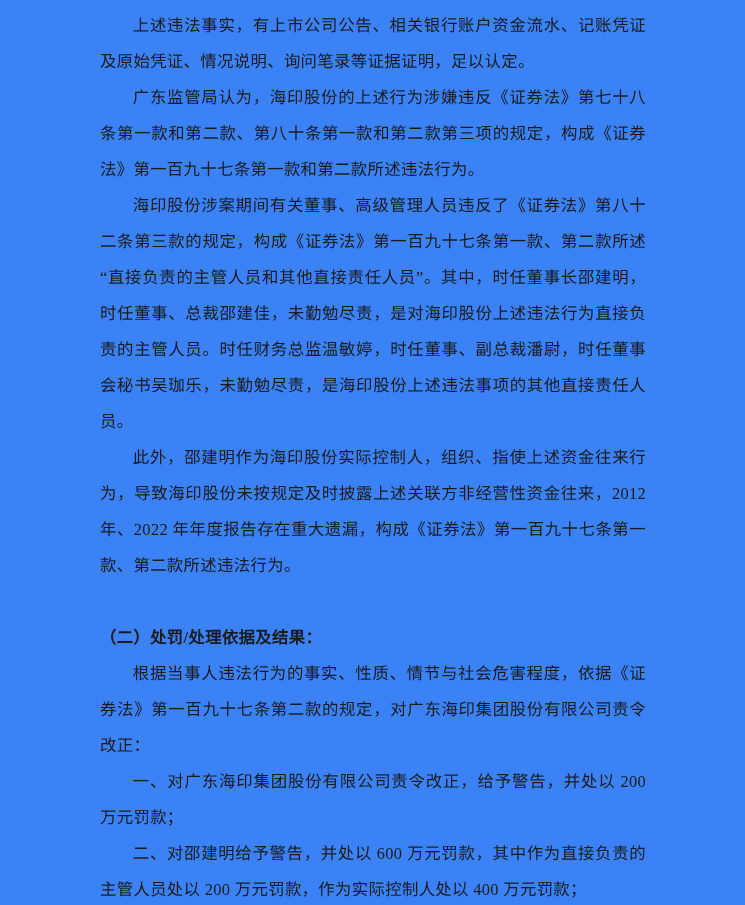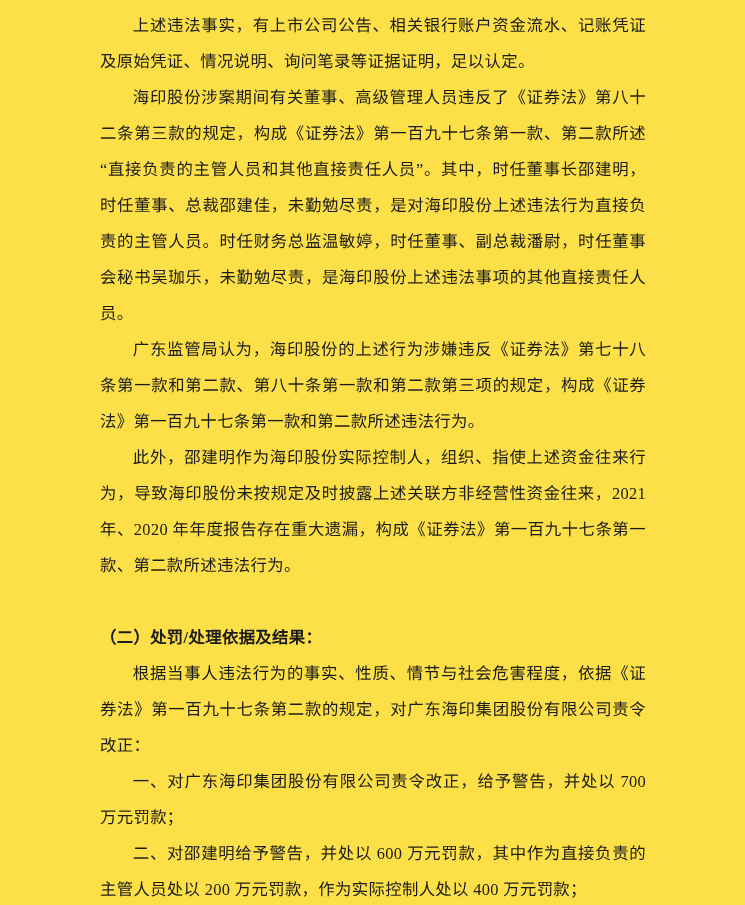--- a/index.html
+++ b/index.html
@@ -5,21 +5,21 @@
 <style>
   html, body {
     margin: 0;
     padding: 0;
     background: #ffffff;
   }
   .page {
     position: relative;
     width: 745px;
     height: 905px;
-    background: #fde047;
+    background: #3b82f6;
     overflow: hidden;
     box-sizing: border-box;
   }
   .body-col {
     position: absolute;
     left: 100px;
     top: 8px;
     width: 546px;
   }
   p.para {
@@ -50,30 +50,30 @@
   }
 </style>
 </head>
 <body>
 
 <div class="page">
   <div class="body-col">
 
     <p class="para">上述违法事实，有上市公司公告、相关银行账户资金流水、记账凭证及原始凭证、情况说明、询问笔录等证据证明，足以认定。</p>
 
+    <p class="para">广东监管局认为，海印股份的上述行为涉嫌违反《证券法》第七十八条第一款和第二款、第八十条第一款和第二款第三项的规定，构成《证券法》第一百九十七条第一款和第二款所述违法行为。</p>
+
     <p class="para">海印股份涉案期间有关董事、高级管理人员违反了《证券法》第八十二条第三款的规定，构成《证券法》第一百九十七条第一款、第二款所述“直接负责的主管人员和其他直接责任人员”。其中，时任董事长邵建明，时任董事、总裁邵建佳，未勤勉尽责，是对海印股份上述违法行为直接负责的主管人员。时任财务总监温敏婷，时任董事、副总裁潘尉，时任董事会秘书吴珈乐，未勤勉尽责，是海印股份上述违法事项的其他直接责任人员。</p>
 
-    <p class="para">广东监管局认为，海印股份的上述行为涉嫌违反《证券法》第七十八条第一款和第二款、第八十条第一款和第二款第三项的规定，构成《证券法》第一百九十七条第一款和第二款所述违法行为。</p>
-
-    <p class="para">此外，邵建明作为海印股份实际控制人，组织、指使上述资金往来行为，导致海印股份未按规定及时披露上述关联方非经营性资金往来，2021 年、2020 年年度报告存在重大遗漏，构成《证券法》第一百九十七条第一款、第二款所述违法行为。</p>
+    <p class="para">此外，邵建明作为海印股份实际控制人，组织、指使上述资金往来行为，导致海印股份未按规定及时披露上述关联方非经营性资金往来，2012 年、2022 年年度报告存在重大遗漏，构成《证券法》第一百九十七条第一款、第二款所述违法行为。</p>
 
     <p class="spacer"></p>
 
     <p class="para no-indent">（二）处罚/处理依据及结果：</p>
 
     <p class="para">根据当事人违法行为的事实、性质、情节与社会危害程度，依据《证券法》第一百九十七条第二款的规定，对广东海印集团股份有限公司责令改正：</p>
 
-    <p class="para">一、对广东海印集团股份有限公司责令改正，给予警告，并处以 700 万元罚款；</p>
+    <p class="para">一、对广东海印集团股份有限公司责令改正，给予警告，并处以 200 万元罚款；</p>
 
     <p class="para">二、对邵建明给予警告，并处以 600 万元罚款，其中作为直接负责的主管人员处以 200 万元罚款，作为实际控制人处以 400 万元罚款；</p>
 
   </div>
 </div>
 
 </body></html>

